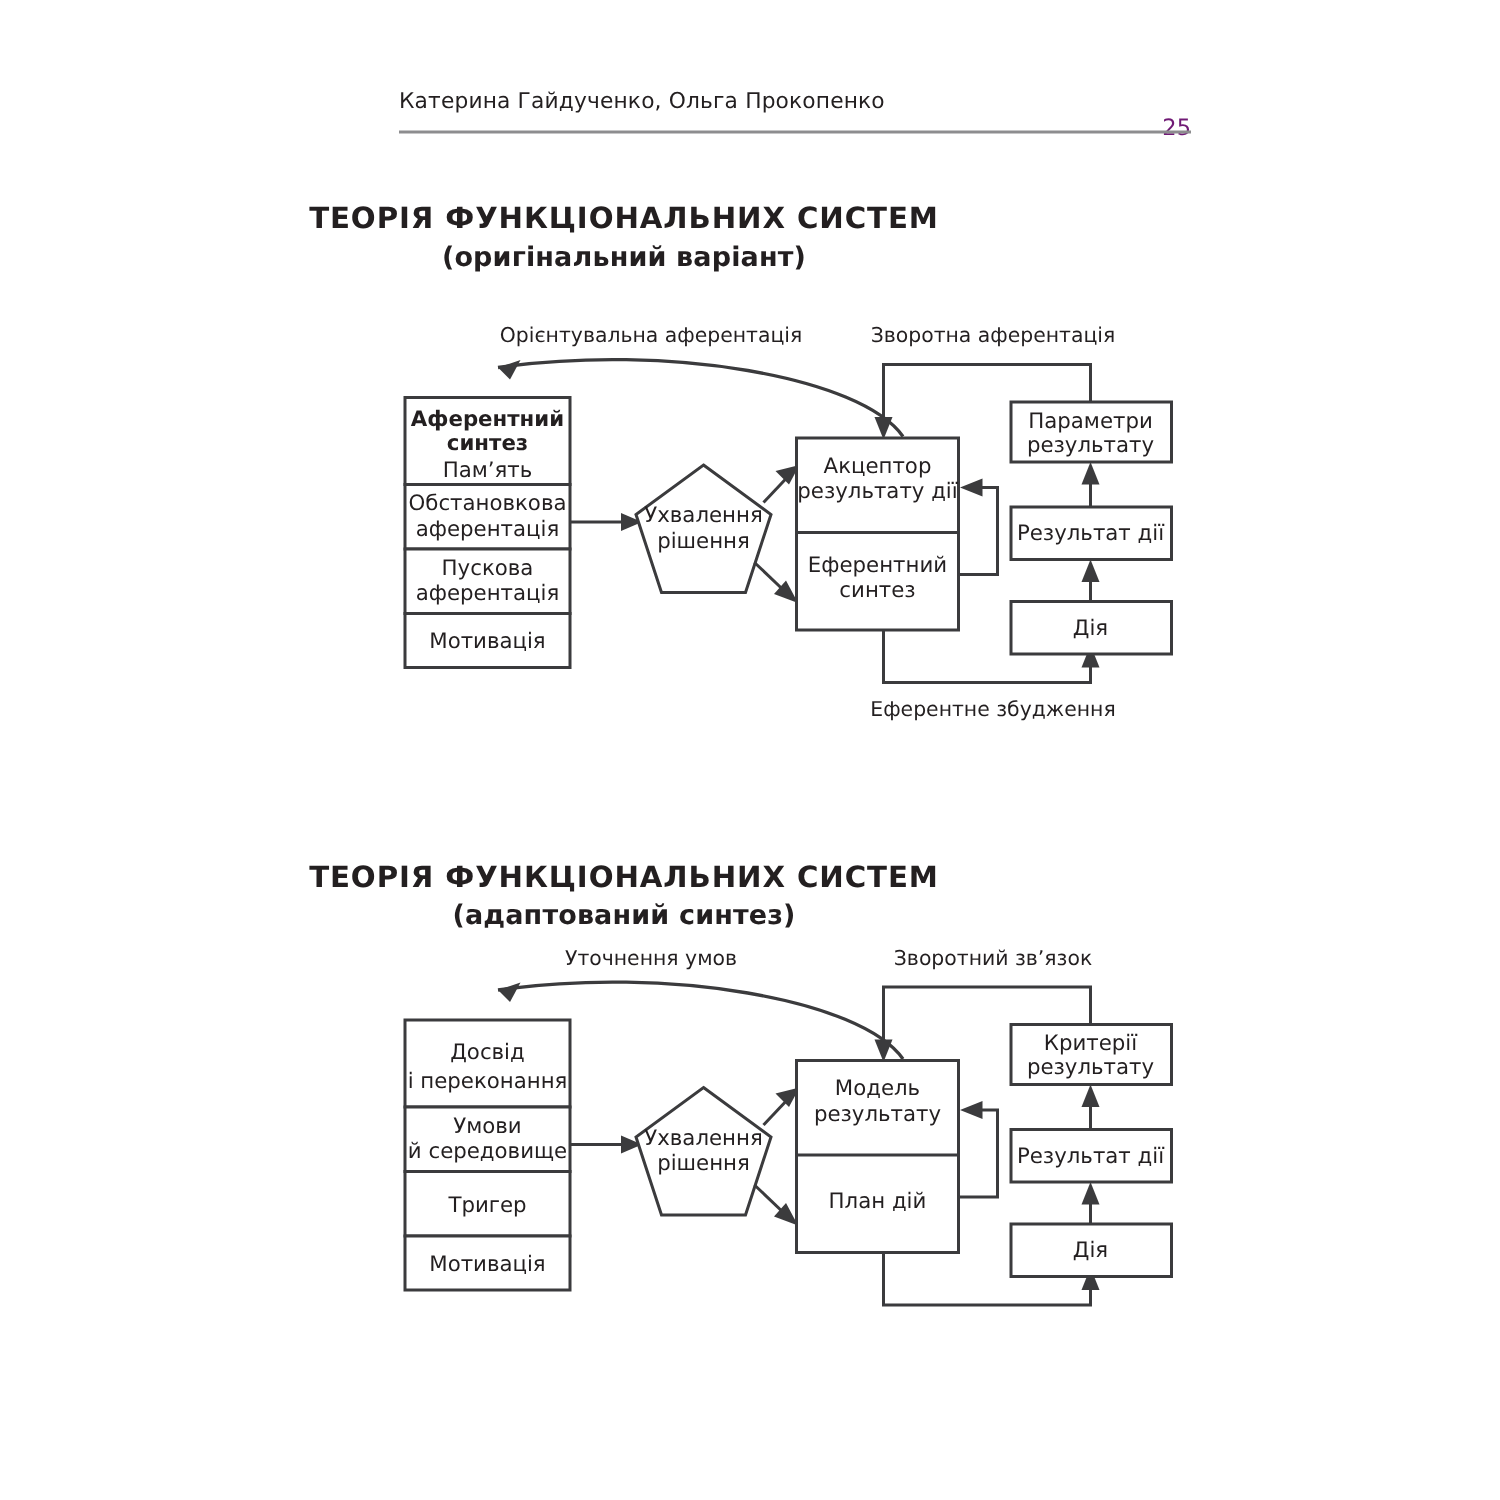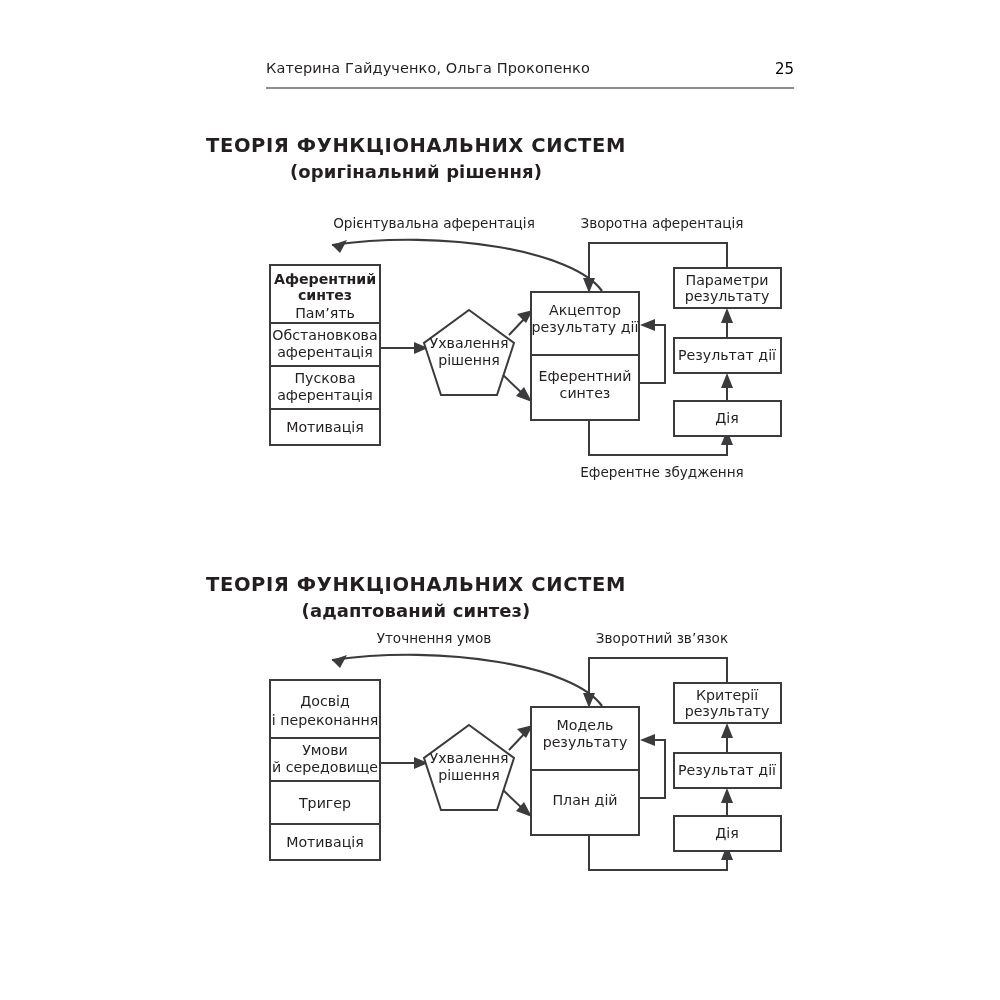--- a/index.html
+++ b/index.html
@@ -35,23 +35,23 @@
     left: 0;
     top: 0;
     font-size: 14.5px;
     letter-spacing: 0.1px;
     color: #231f20;
     white-space: nowrap;
   }
   .runhead-page {
     position: absolute;
     right: 0;
-    top: 0;
+    top: 16px;
     font-size: 15px;
-    color: #000000;
+    color: #701a75;
   }
   .runhead-rule {
     position: absolute;
     left: 0;
     top: 27px;
     width: 528px;
     height: 2px;
     background: #8d8d8f;
   }
   
@@ -116,21 +116,21 @@
 <div class="page">
 
   <div class="runhead">
     <span class="runhead-author">Катерина Гайдученко, Ольга Прокопенко</span>
     <span class="runhead-page">25</span>
     <div class="runhead-rule"></div>
   </div>
 
   <div class="fig-title" id="title-1">
     <span class="line1">ТЕОРІЯ ФУНКЦІОНАЛЬНИХ СИСТЕМ</span>
-    <span class="line2">(оригінальний рішення)</span>
+    <span class="line2">(оригінальний варіант)</span>
   </div>
 
   <div class="diagram" id="diagram-1">
     <svg width="1000" height="290" viewBox="0 0 1000 290">
 
       <text class="edgelabel" x="420" y="23" text-anchor="middle">Орієнтувальна аферентація</text>
 
       <text class="edgelabel" x="648" y="23" text-anchor="middle">Зворотна аферентація</text>
 
       <path class="curve" d="M 588,86 C 560,46 430,24 318,40"></path>

